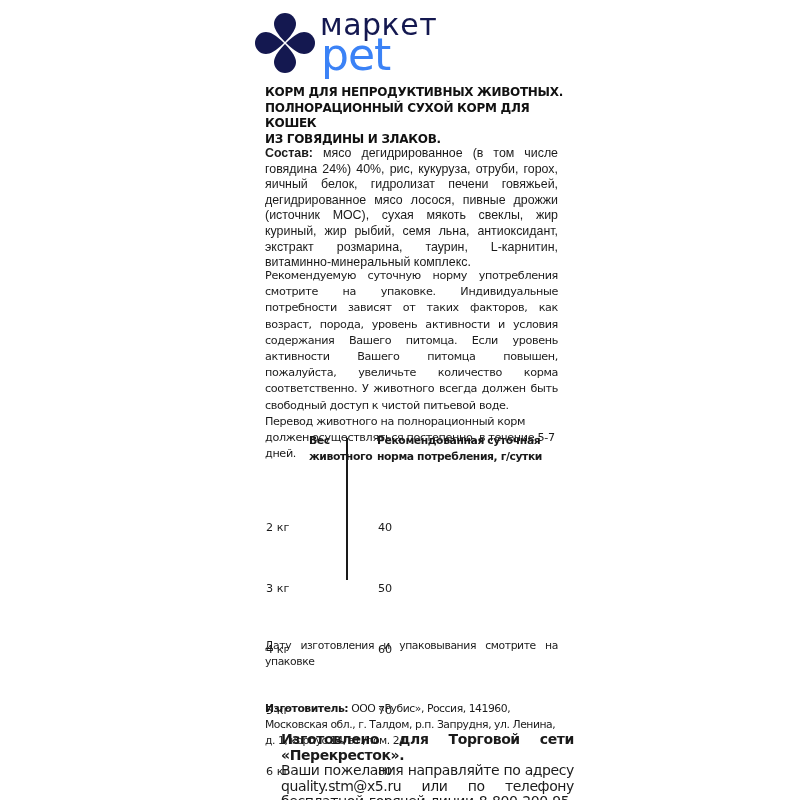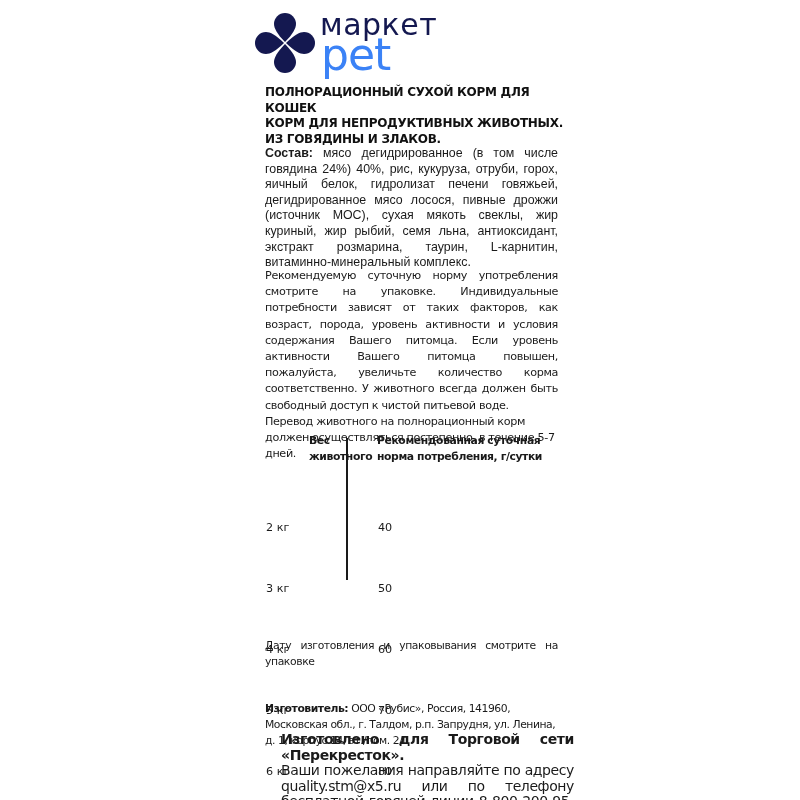--- a/index.html
+++ b/index.html
@@ -227,22 +227,22 @@
         <path d="M29 30 C21 22 15 19 11 19 A11 11 0 0 0 11 41 C15 41 21 38 29 30 Z"></path>
 
         <path d="M31 30 C39 22 45 19 49 19 A11 11 0 0 1 49 41 C45 41 39 38 31 30 Z"></path>
       </g>
     </svg>
     <span class="logo-word-top">маркет</span>
     <span class="logo-word-bottom">pet</span>
   </div>
 
   <div class="title">
+    <div>КОРМ ДЛЯ НЕПРОДУКТИВНЫХ ЖИВОТНЫХ.</div>
     <div>ПОЛНОРАЦИОННЫЙ СУХОЙ КОРМ ДЛЯ КОШЕК</div>
-    <div>КОРМ ДЛЯ НЕПРОДУКТИВНЫХ ЖИВОТНЫХ.</div>
     <div>ИЗ ГОВЯДИНЫ И ЗЛАКОВ.</div>
   </div>
 
   <div class="composition">
     <span class="bold">Состав:</span><span> мясо дегидрированное (в том числе говядина 24%) 40%, рис, кукуруза, отруби, горох, яичный белок, гидролизат печени говяжьей, дегидрированное мясо лосося, пивные дрожжи (источник МОС), сухая мякоть свеклы, жир куриный, жир рыбий, семя льна, антиоксидант, экстракт розмарина, таурин, L-карнитин, витаминно-минеральный комплекс.</span>
   </div>
 
   <div class="usage">
     <p>Рекомендуемую суточную норму употребления смотрите на упаковке. Индивидуальные потребности зависят от таких факторов, как возраст, порода, уровень активности и условия содержания Вашего питомца. Если уровень активности Вашего питомца повышен, пожалуйста, увеличьте количество корма соответственно. У животного всегда должен быть свободный доступ к чистой питьевой воде.</p>
     <p style="text-align:left">Перевод животного на полнорационный корм должен осуществляться постепенно, в течение 5-7 дней.</p>

